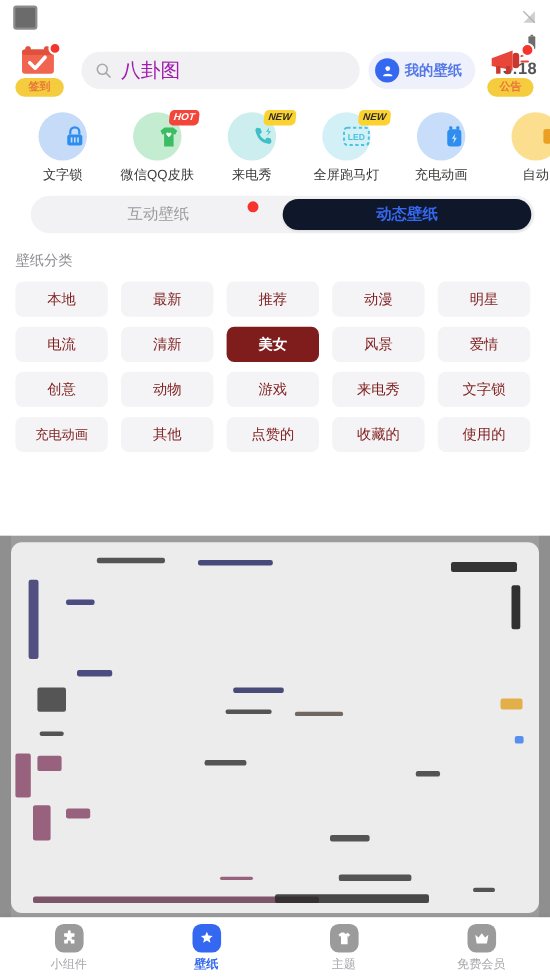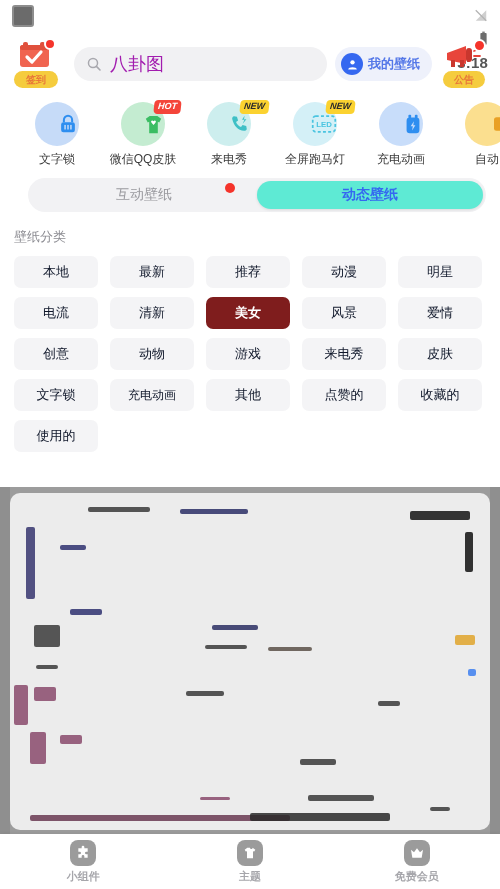--- a/index.html
+++ b/index.html
@@ -77,33 +77,33 @@
   .tabs {
     height:34px; background:#f2f2f4; border-radius:17px;
     display:flex; align-items:center; padding:3px;
   }
   .tab {
     flex:1; height:28px; border-radius:16px; display:flex;
     align-items:center; justify-content:center; position:relative;
     font-size:14px; color:#9a9a9f;
   }
   .tab.active {
-    background:#5eead4; color:#3568f0; font-weight:700;
+    background:#0f172a; color:#3568f0; font-weight:700;
     box-shadow:0 1px 3px rgba(0,0,0,.10);
     justify-content:center;
   }
   .tab .reddot { top:2px; right:22px; width:10px; height:10px; border-width:0; }
 
   
   .catSec { padding:16px 14px 4px; }
   .catTitle { font-size:13px; color:#8c8c92; margin-bottom:10px; }
   .chips { display:flex; flex-wrap:wrap; gap:9px 12px; }
   .chip {
     width:84px; height:32px; border-radius:7px; background:#f4f4f6;
-    color:#0f172a; font-size:13px; display:flex;
+    color:#7f1d1d; font-size:13px; display:flex;
     align-items:center; justify-content:center;
   }
   .chip.sel { background:#7f1d1d; color:#fff; font-weight:700; }
 
   
   .content {
     position:absolute; left:0; right:0; top:487px; bottom:55px;
     background:#9c9c9c; overflow:hidden;
   }
   .content .mask {
@@ -123,21 +123,21 @@
     position:absolute; left:0; right:0; bottom:0; height:55px;
     background:#fff; display:flex; align-items:center;
     box-shadow:0 -1px 4px rgba(0,0,0,.06);
   }
   .nav { flex:1; text-align:center; }
   .nav-ico {
     width:26px; height:26px; border-radius:8px; margin:0 auto;
     background:#9b9b9b; display:flex; align-items:center; justify-content:center;
   }
   .nav.active .nav-ico { background:#3568f0; }
-  .nav-lbl { margin-top:3px; font-size:11px; color:#a6a6ab;font-weight:bold; }
+  .nav-lbl { margin-top:3px; font-size:11px; color:#a6a6ab; }
   .nav.active .nav-lbl { color:#3568f0; font-weight:700; }
 </style>
 </head>
 <body>
 
 <div id="app">
 
   <div class="statusbar">
     <div class="sb-appicon"></div>
     <div class="sb-right">
@@ -324,23 +324,20 @@
           <span>创意</span>
         </div>
       <div class="chip">
           <span>动物</span>
         </div>
       <div class="chip">
           <span>游戏</span>
         </div>
       <div class="chip">
           <span>来电秀</span>
-        </div>
-      <div class="chip">
-          <span>皮肤</span>
         </div>
       <div class="chip">
           <span>文字锁</span>
         </div>
       <div class="chip">
           <span style="font-size:12px">充电动画</span>
         </div>
       <div class="chip">
           <span>其他</span>
         </div>
@@ -392,20 +389,28 @@
 
     <div class="nav">
       <div class="nav-ico">
         <svg width="16" height="16" viewBox="0 0 24 24">
           <path d="M10 3 a2 2 0 0 1 4 0 v2 h5 v5 h-2 a2 2 0 0 0 0 4 h2 v5 h-5 v-2 a2 2 0 0 0-4 0 v2 H5 v-5 h2 a2 2 0 0 0 0-4 H5 V5 h5 Z" fill="#fff"></path>
         </svg>
       </div>
       <div class="nav-lbl">小组件</div>
     </div>
 
+    <div class="nav active">
+      <div class="nav-ico">
+        <svg width="16" height="16" viewBox="0 0 24 24">
+          <path d="M12 3 l2.3 5.2 5.7.5 -4.3 3.8 1.3 5.6 -5-3 -5 3 1.3-5.6 -4.3-3.8 5.7-.5 Z" fill="#fff"></path>
+        </svg>
+      </div>
+      <div class="nav-lbl">壁纸</div>
+    </div>
 
     <div class="nav">
       <div class="nav-ico">
         <svg width="16" height="16" viewBox="0 0 24 24">
           <path d="M8 4 L4 7 l2 3 1.5-1 V20 h9 V9 L18 10 l2-3 -4-3 c0 2.5-4 2.5-4 0 Z" fill="#fff"></path>
         </svg>
       </div>
       <div class="nav-lbl">主题</div>
     </div>
 

